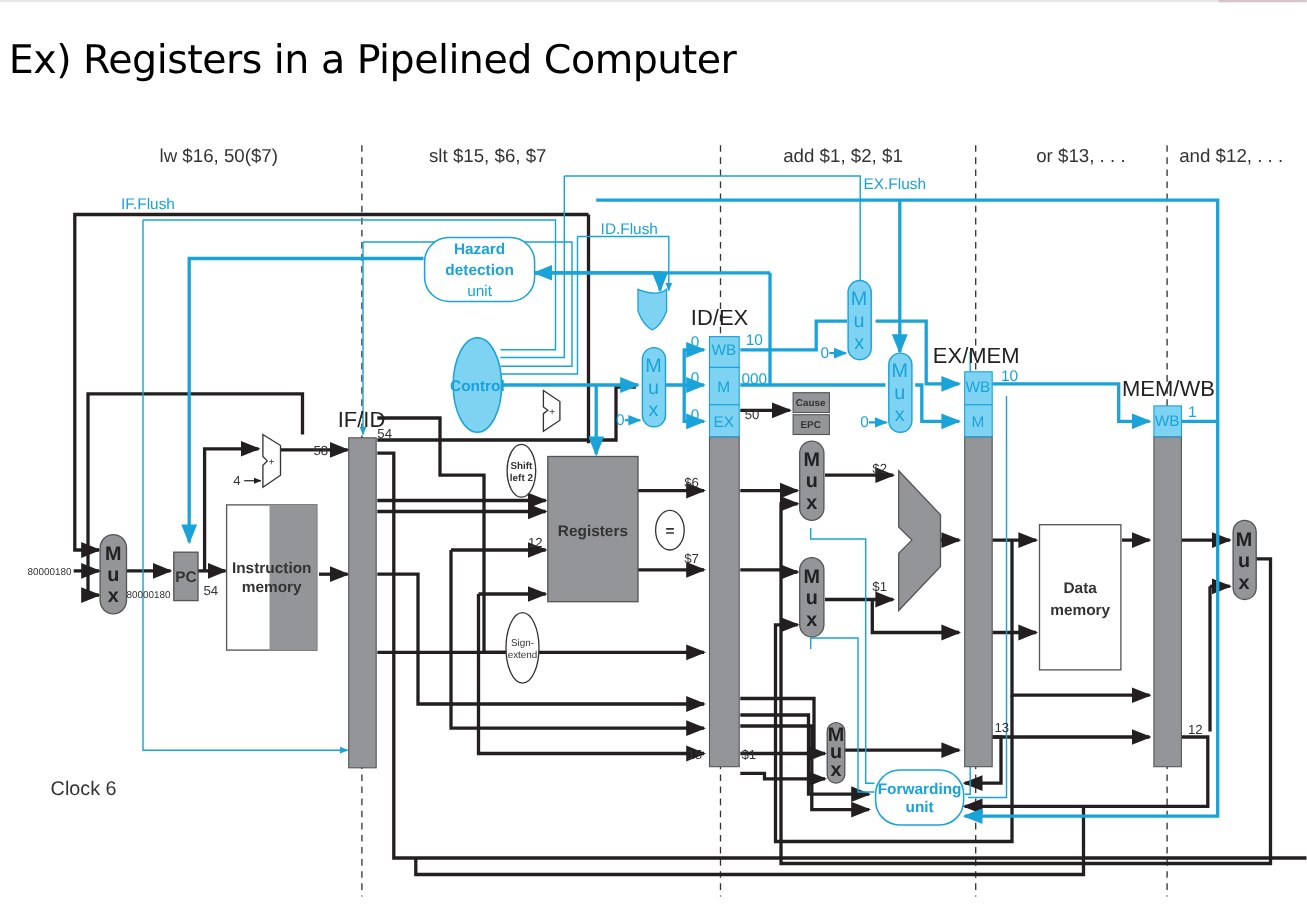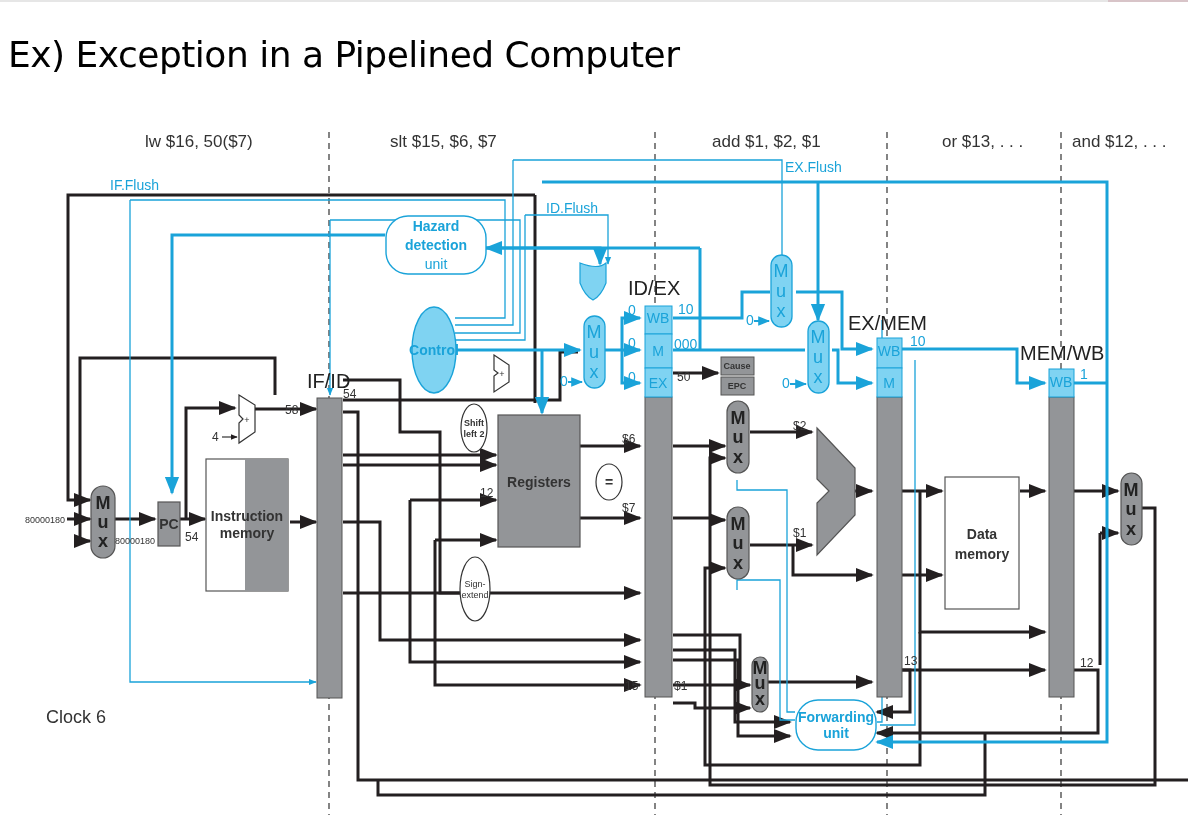--- a/index.html
+++ b/index.html
@@ -17,21 +17,21 @@
   .stage-lbl { font-size:20px; fill:#222; font-family:"Liberation Sans", sans-serif; }
   .mux-lbl { font-size:18px; fill:#222; font-weight:bold; font-family:"Liberation Sans", sans-serif; }
   .mux-lbl-blue { font-size:18px; fill:#1aa3d9; font-family:"Liberation Sans", sans-serif; }
   .clock { font-size:18px; fill:#333; font-family:"Liberation Sans", sans-serif; }
 </style>
 </head>
 <body>
 
 <div class="topbar"></div>
 <div class="topbar-accent"></div>
-<div class="title">Ex) Exception in a Pipelined Computer</div>
+<div class="title">Ex) Registers in a Pipelined Computer</div>
 
 <svg class="diagram" width="1188" height="830" viewBox="0 0 1188 830">
   <defs>
     <marker id="ab" viewBox="0 0 10 10" refX="9" refY="5" markerWidth="6" markerHeight="6" orient="auto">
         <path d="M0,1 L10,5 L0,9 z" fill="#231f20"></path>
       </marker>
     <marker id="ac" viewBox="0 0 10 10" refX="9" refY="5" markerWidth="6" markerHeight="6" orient="auto">
         <path d="M0,1 L10,5 L0,9 z" fill="#1aa3d9"></path>
       </marker>
   </defs>

